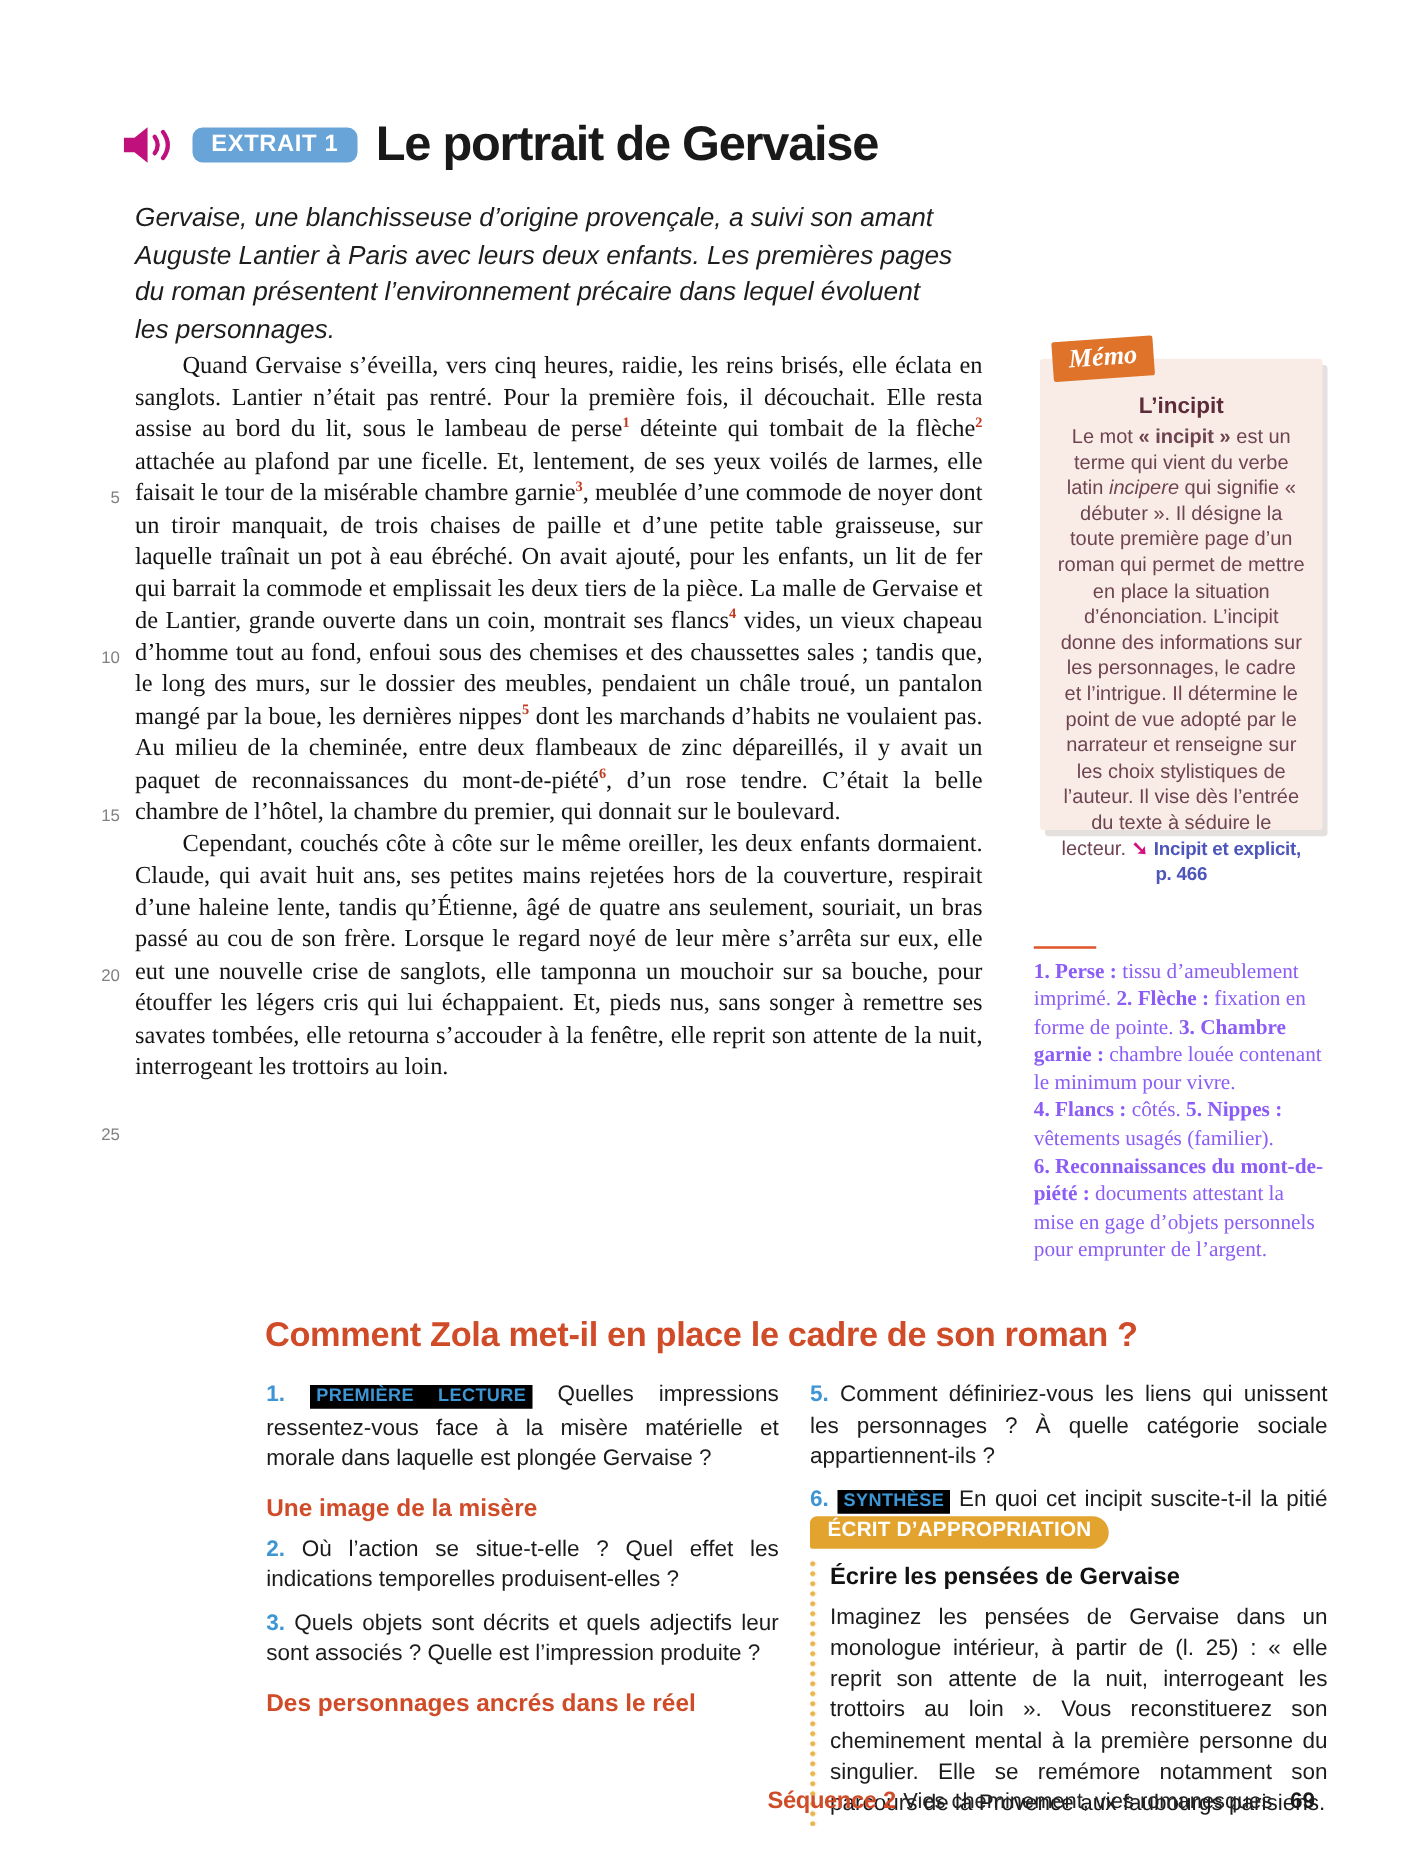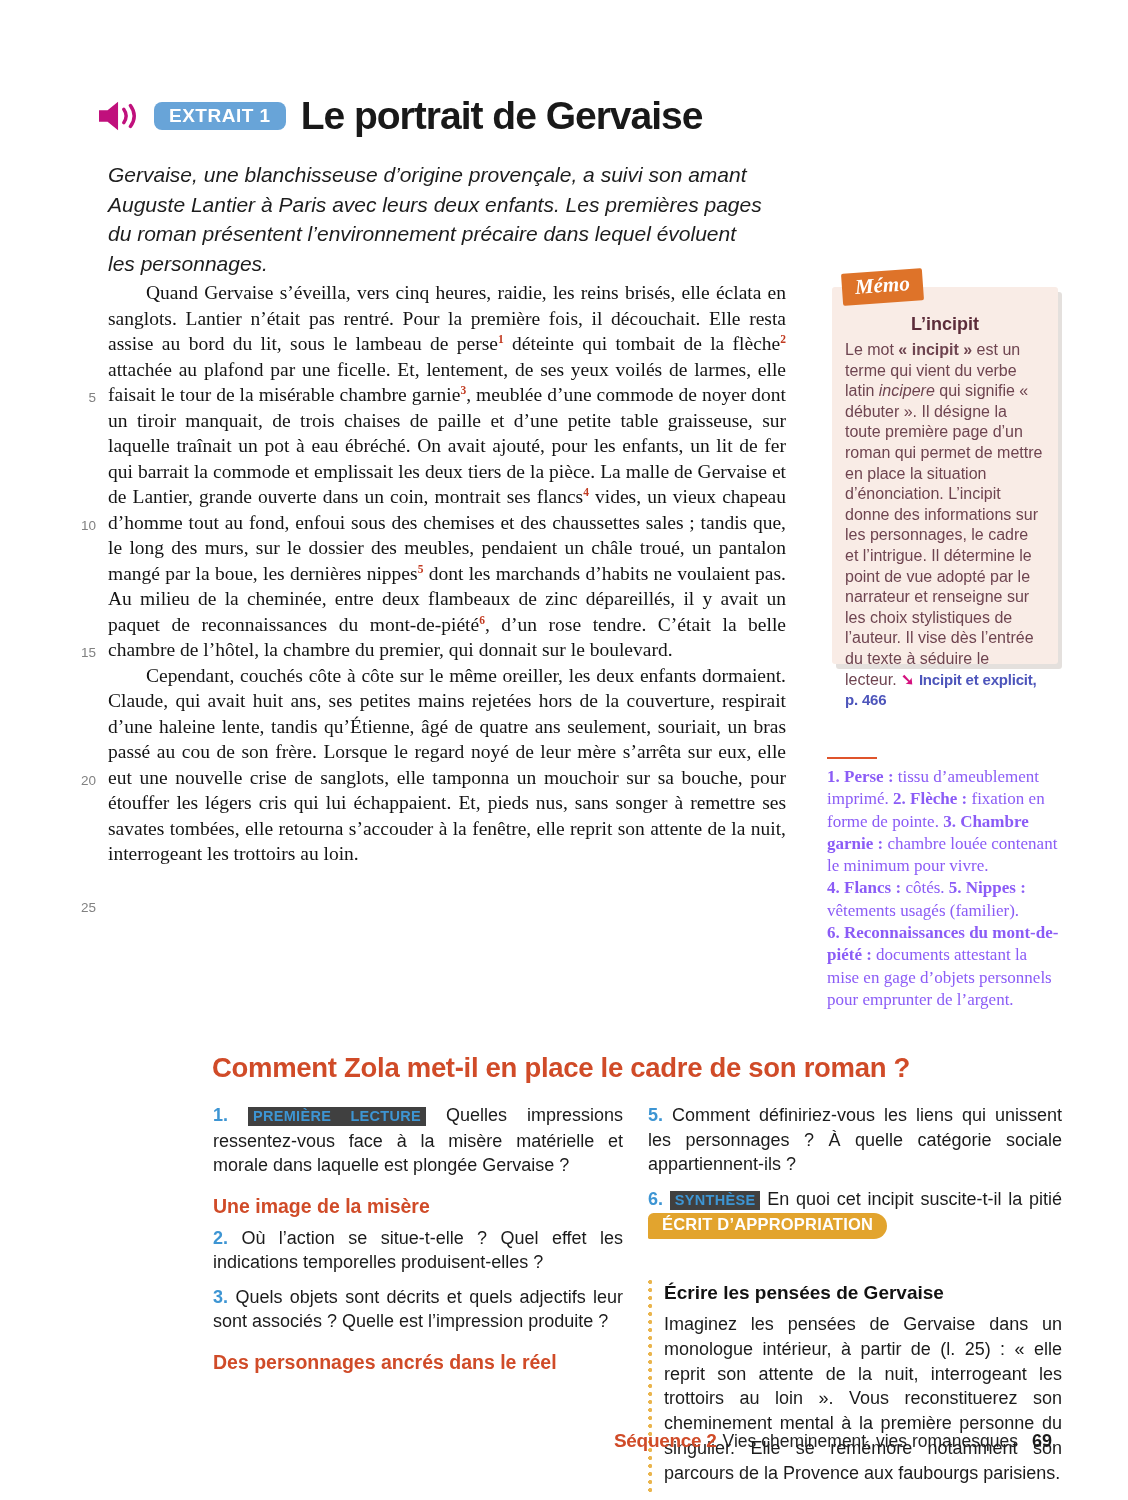--- a/index.html
+++ b/index.html
@@ -30,50 +30,50 @@
                font-family:"Liberation Serif",serif;font-size:19px;color:#141414;}
 
   
   .memo{position:absolute;left:832px;top:287px;width:226px;height:377px;background:#f9ece6;
         border-radius:3px;box-shadow:4px 5px 0 rgba(196,186,180,.45);}
   .memo-tab{position:absolute;left:10px;top:-16px;transform:rotate(-4deg);
             background:#de7329;color:#ffffff;padding:2px 13px 5px;
             font-family:"Liberation Serif",serif;font-style:italic;font-weight:bold;font-size:21px;
             border-radius:2px;}
   .memo-title{margin:27px 0 0;text-align:center;font-size:18px;font-weight:bold;color:#5c2c3a;}
-  .memo-body{margin:5px 0 0;padding:0 13px 12px;font-size:16px;line-height:20.6px;color:#6e4450;}
+  .memo-body{margin:5px 0 0;padding:0 13px 12px;font-size:16px;line-height:20.6px;color:#6e4450;text-align:center;}
   .seg-b{font-weight:bold;}
   .seg-i{font-style:italic;}
   .seg-arrow{color:#d4117e;font-weight:bold;}
   .seg-link{color:#4d55bb;font-weight:bold;font-family:"Liberation Sans",sans-serif;
             font-size:15px;letter-spacing:-.2px;cursor:pointer;}
 
   
   .fn-rule{position:absolute;left:827px;top:757px;width:50px;height:2px;background:#df542b;}
   .footnotes{position:absolute;left:827px;top:766px;width:234px;
              font-family:"Liberation Serif",serif;font-size:17px;line-height:22.3px;color:#8b5cf6;}
   .fn{margin:0;}
 
   
   .q-heading{position:absolute;left:212px;top:1052px;margin:0;width:720px;
              font-size:27.5px;font-weight:bold;letter-spacing:-.3px;color:#d04b28;}
   .q-col{position:absolute;top:1103px;}
   .q-left{left:213px;width:410px;}
   .q-right{left:648px;width:414px;}
   .question{margin:0 0 10px;font-size:18px;line-height:24.5px;text-align:justify;color:#1b1b1b;}
   .qnum{color:#3d95d3;font-weight:bold;}
-  .qbadge{background:#404040;color:#3d95d3;font-weight:bold;font-size:14.5px;
+  .qbadge{background:#000000;color:#3d95d3;font-weight:bold;font-size:14.5px;
           padding:1px 5px 2px;letter-spacing:.3px;white-space:nowrap;}
   .q-subhead{color:#d04b28;font-size:19.5px;font-weight:bold;margin:17px 0 8px;}
 
   
   .ecrit-badge{position:absolute;left:648px;top:1213px;display:inline-block;background:#e2a42e;
                color:#ffffff;font-weight:bold;font-size:16.5px;letter-spacing:.2px;
                padding:3px 14px 6px;border-radius:6px 14px 14px 2px;line-height:1;}
-  .ecrit-box{position:absolute;left:648px;top:1276px;width:414px;padding:4px 0 6px 16px;box-sizing:border-box;}
+  .ecrit-box{position:absolute;left:648px;top:1245px;width:414px;padding:4px 0 6px 16px;box-sizing:border-box;}
   .ecrit-box::before{content:"";position:absolute;left:0;top:2px;bottom:0;width:5px;
                background-image:radial-gradient(circle at 2.2px 4px,#eab54e 1.8px,rgba(0,0,0,0) 2.3px);
                background-size:5px 8px;background-repeat:repeat-y;}
   .ecrit-title{margin:2px 0 8px;font-size:19px;font-weight:bold;color:#121212;}
   .ecrit-text{margin:0;font-size:18px;line-height:24.8px;text-align:justify;color:#1b1b1b;}
 
   
   .footer{position:absolute;left:560px;top:1430px;width:492px;text-align:right;font-size:17.5px;}
   .seq{color:#d04b28;font-weight:bold;font-size:19px;letter-spacing:-.3px;}
   .chap{color:#222222;margin-left:6px;}

